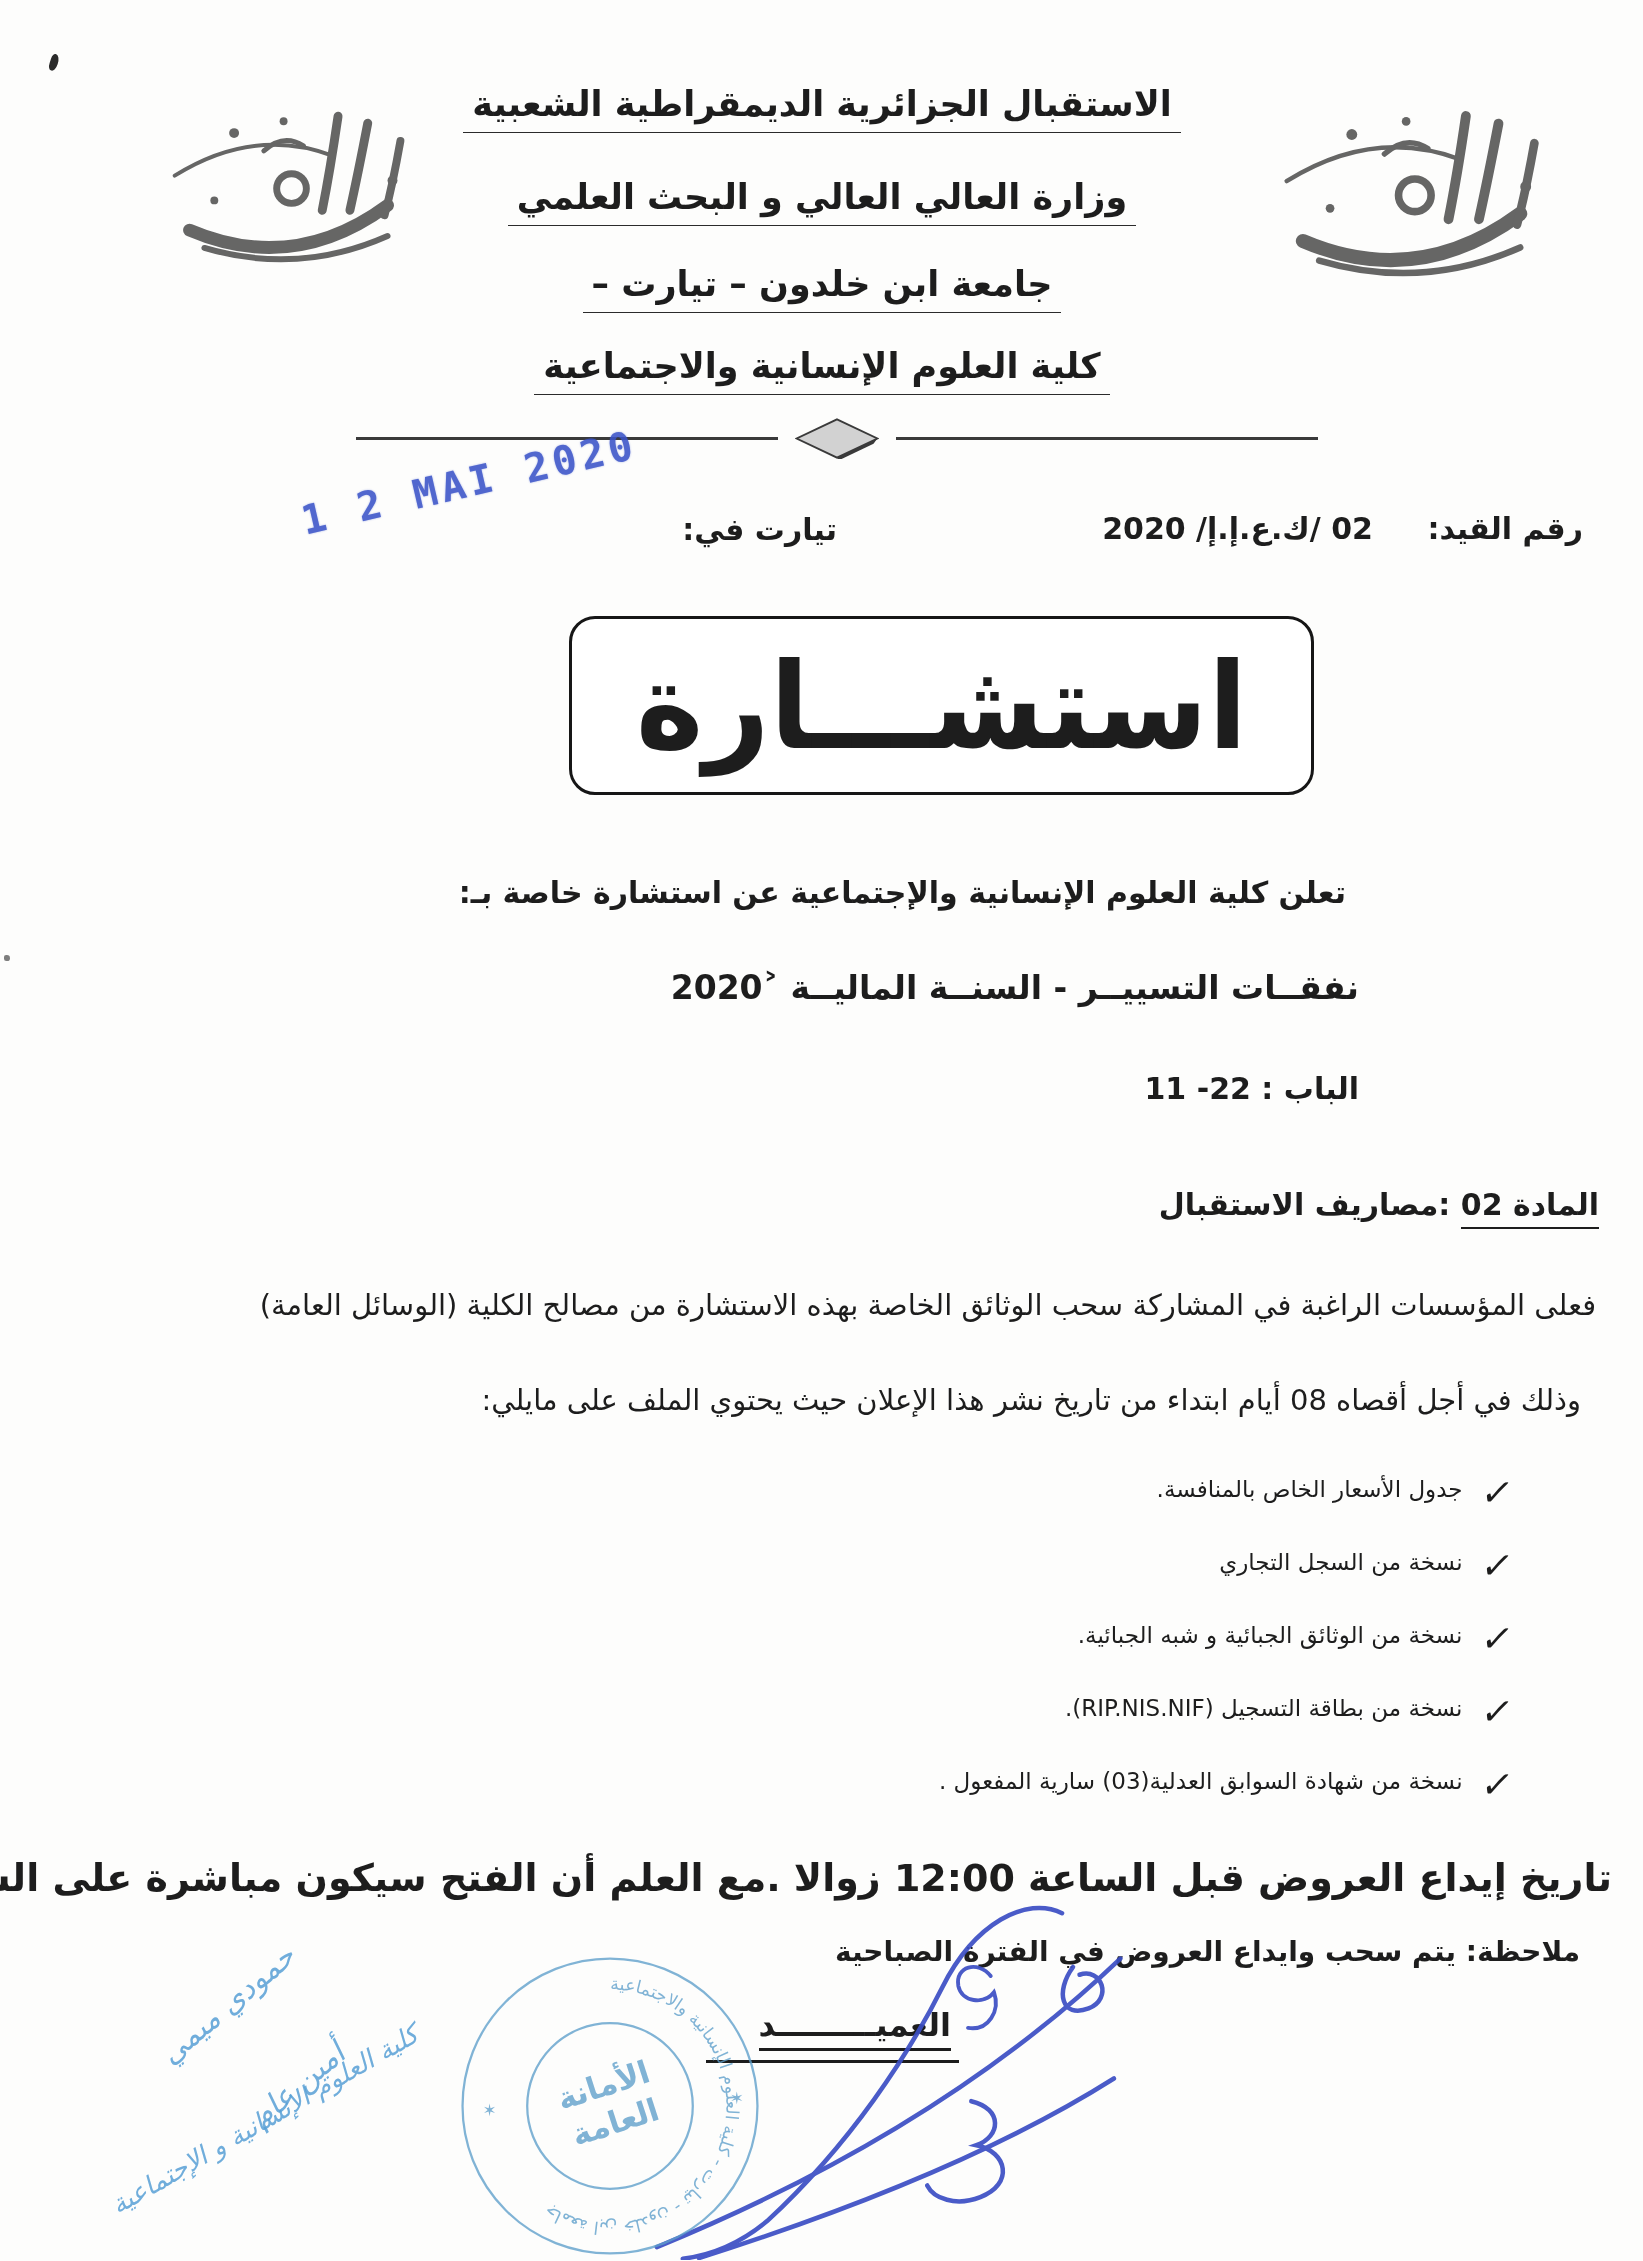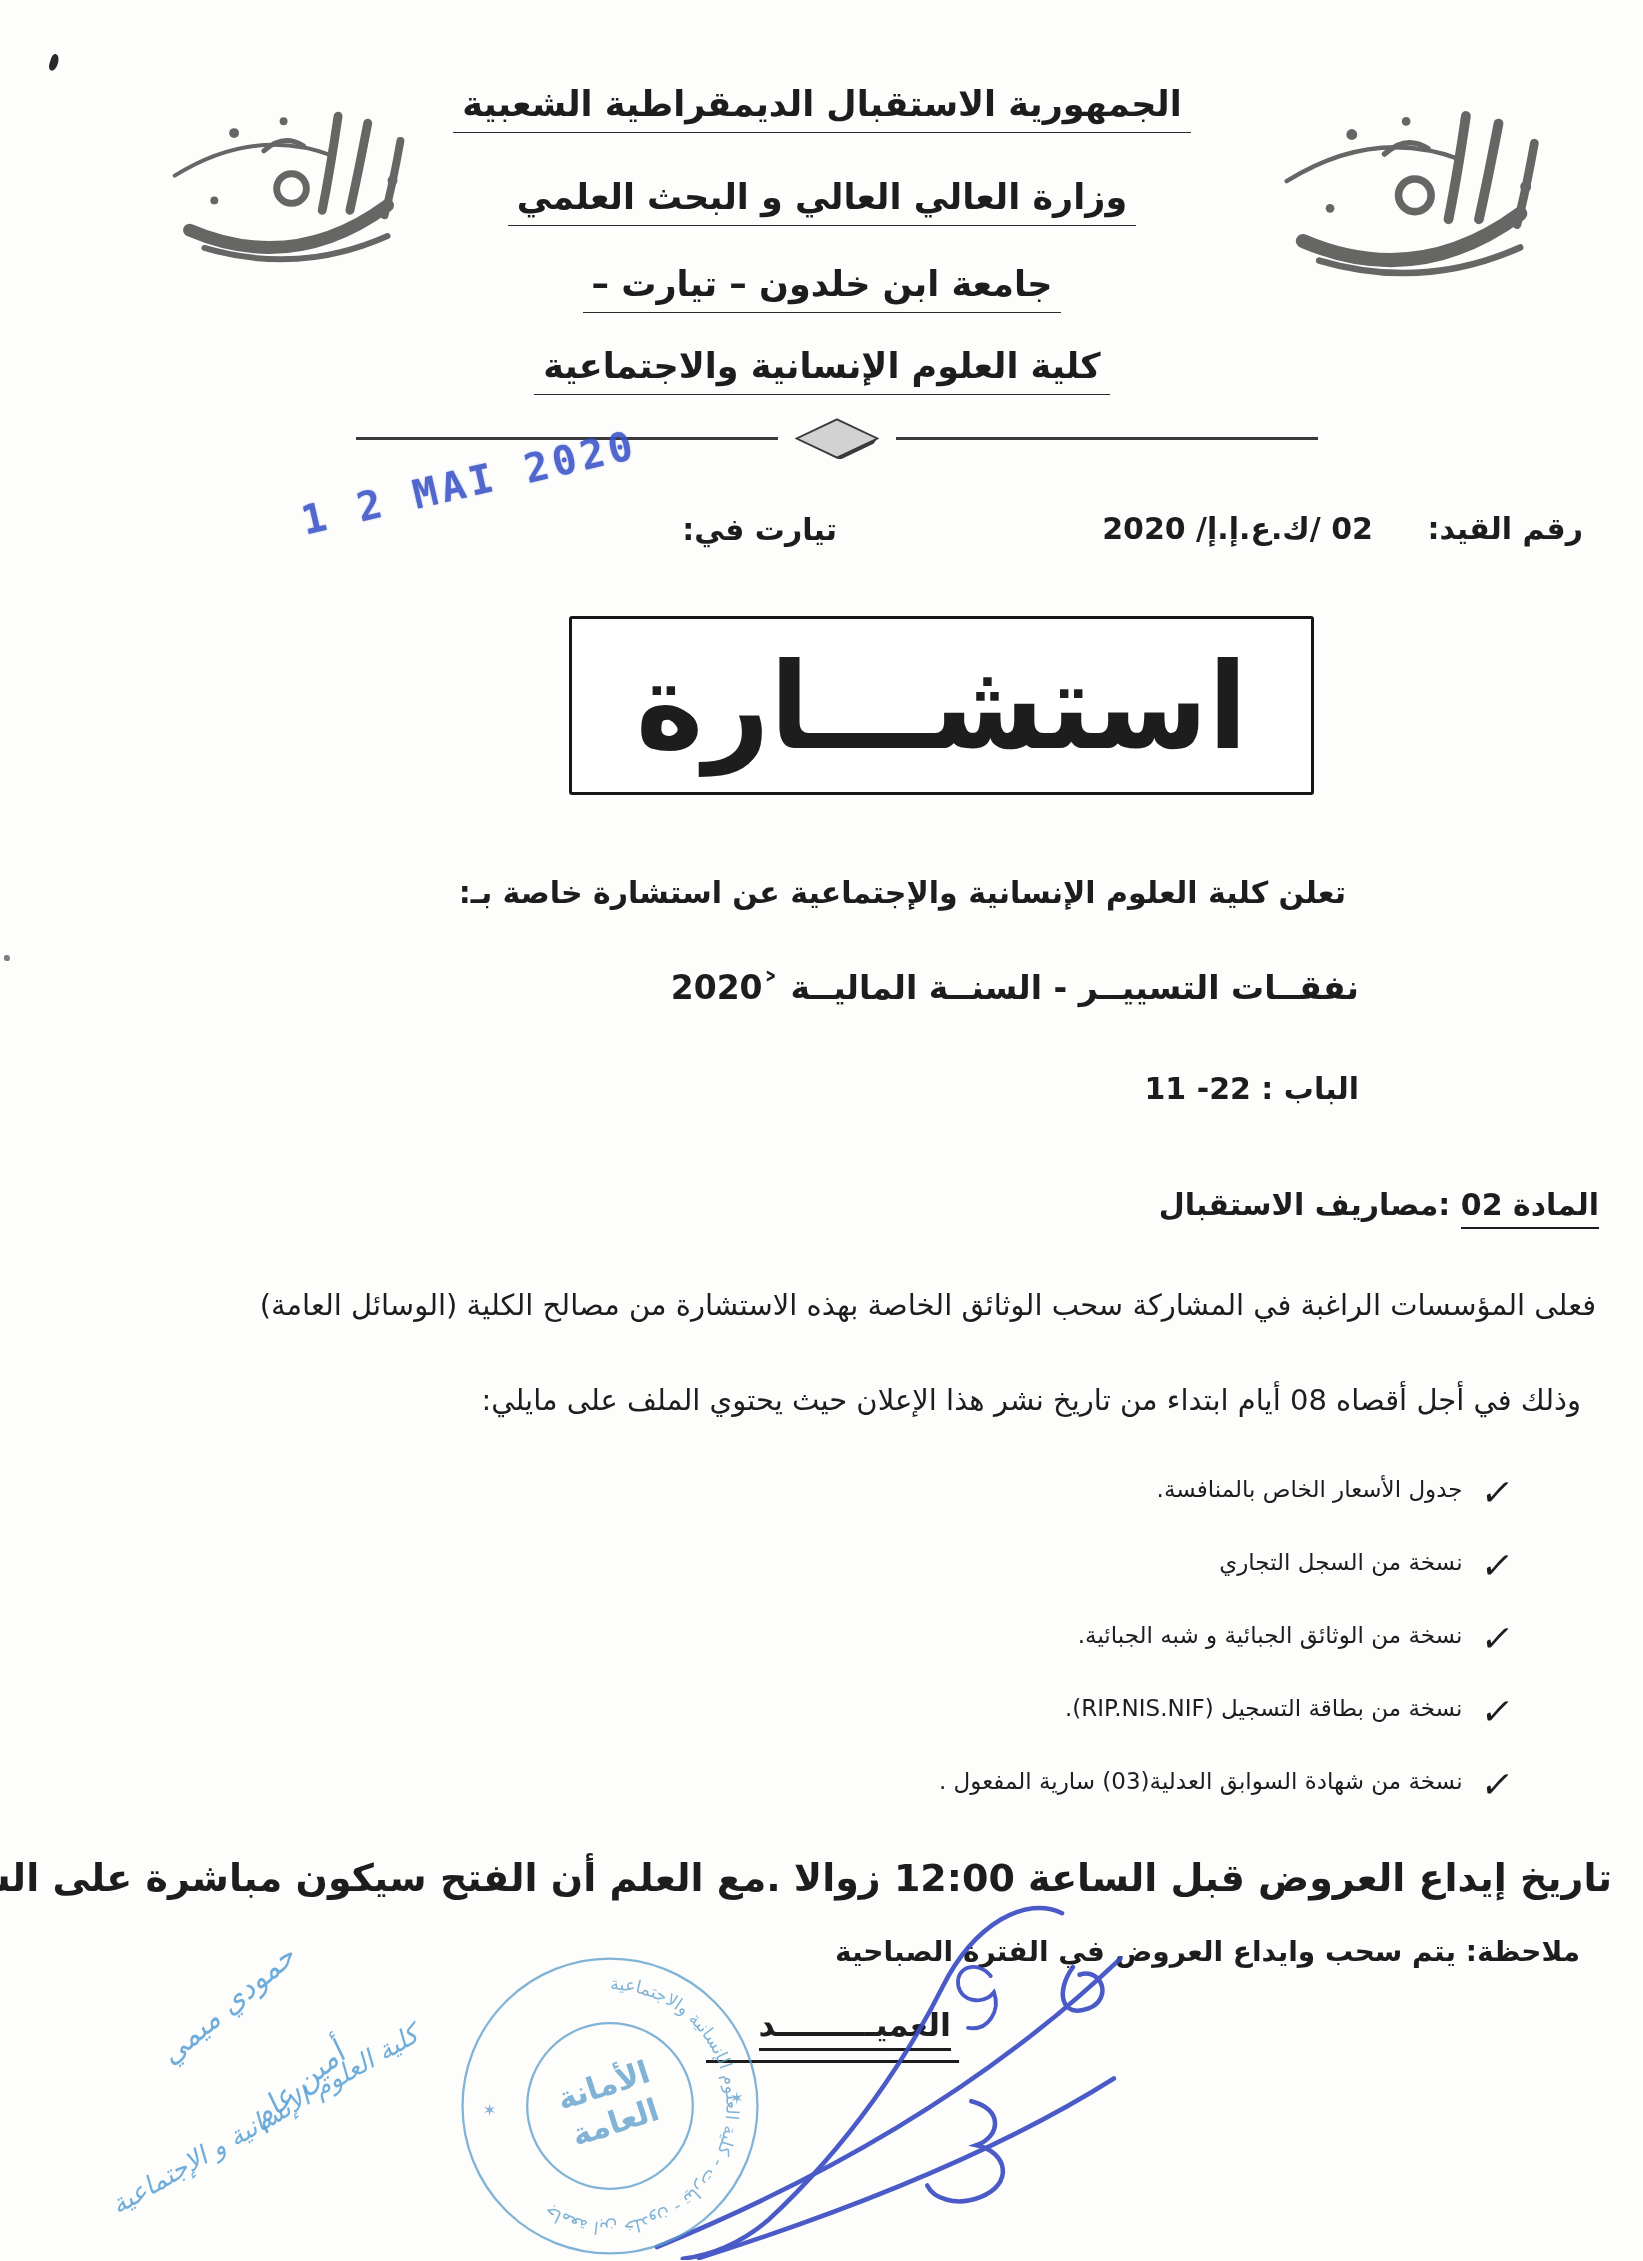--- a/index.html
+++ b/index.html
@@ -29,21 +29,21 @@
     left:302px;top:498px;
     font-family:"DejaVu Sans Mono", monospace;
     font-size:40px;font-weight:700;letter-spacing:4.5px;
     color:#3a53c8;opacity:.88;
     transform:rotate(-13deg);transform-origin:left center;
     text-shadow:0 0 1.9px rgba(58,83,200,.55);
   }
   
   .titlebox{
     left:569px;top:616px;width:739px;height:173px;
-    border:3.2px solid #161616;border-radius:3px;
+    border:3.2px solid #161616;border-radius:26px;
     display:flex;align-items:center;justify-content:center;
     position:absolute;background:#fff;
   }
   .titlebox .word{font-size:115px;font-weight:700;letter-spacing:1.3px;transform:scaleY(1.04);}
   
   .announce{top:875px;right:298px;font-size:30px;font-weight:700;}
   .subject {top:968px;right:285px;font-size:33px;font-weight:700;}
   .chapter {top:1071px;right:285px;font-size:30px;font-weight:700;}
   .article {top:1187px;right:45px; font-size:30px;font-weight:700;}
   .article .ul{border-bottom:2.6px solid #1d1d1d;padding-bottom:5.2px;}
@@ -88,21 +88,21 @@
         <path d="M120,70 q20,-18 40,-5" stroke-width="5"></path>
         <path d="M60,168 q95,28 185,-12" stroke-width="6"></path>
         <circle cx="90" cy="52" r="5" fill="#454545" stroke="none"></circle>
         <circle cx="140" cy="40" r="4" fill="#454545" stroke="none"></circle>
         <circle cx="250" cy="100" r="5" fill="#454545" stroke="none"></circle>
         <circle cx="70" cy="120" r="4" fill="#454545" stroke="none"></circle>
       </g>
     </defs>
   </svg>
 
-  <div class="abs hline rtl" style="top:84px"><span>الجمهورية الاستقبال الديمقراطية الشعبية</span></div>
+  <div class="abs hline rtl" style="top:84px"><span>الاستقبال الجزائرية الديمقراطية الشعبية</span></div>
   <div class="abs hline rtl" style="top:177px"><span>وزارة العالي العالي و البحث العلمي</span></div>
   <div class="abs hline rtl" style="top:346px"><span>كلية العلوم الإنسانية والاجتماعية</span></div>
   <div class="abs hline rtl" style="top:264px"><span>جامعة ابن خلدون – تيارت –</span></div>
 
   <svg class="logo" viewBox="0 0 300 220" style="left:145px;top:55px;width:297px;height:271px">
       <use href="#uniLogo"></use>
     </svg>
   <svg class="logo" viewBox="0 0 300 220" style="left:1254px;top:59px;width:326px;height:277px">
       <use href="#uniLogo"></use>
     </svg>

